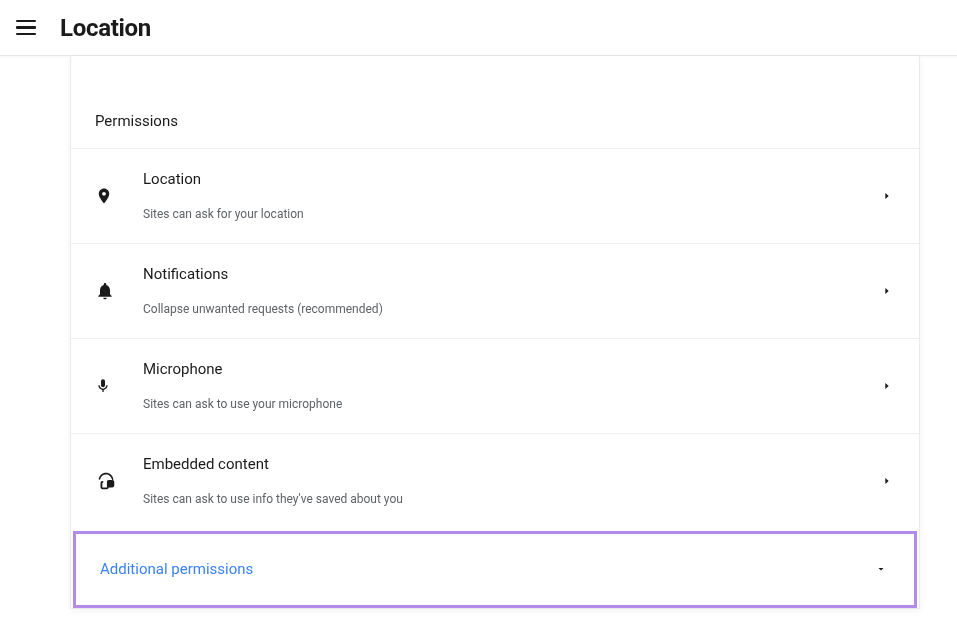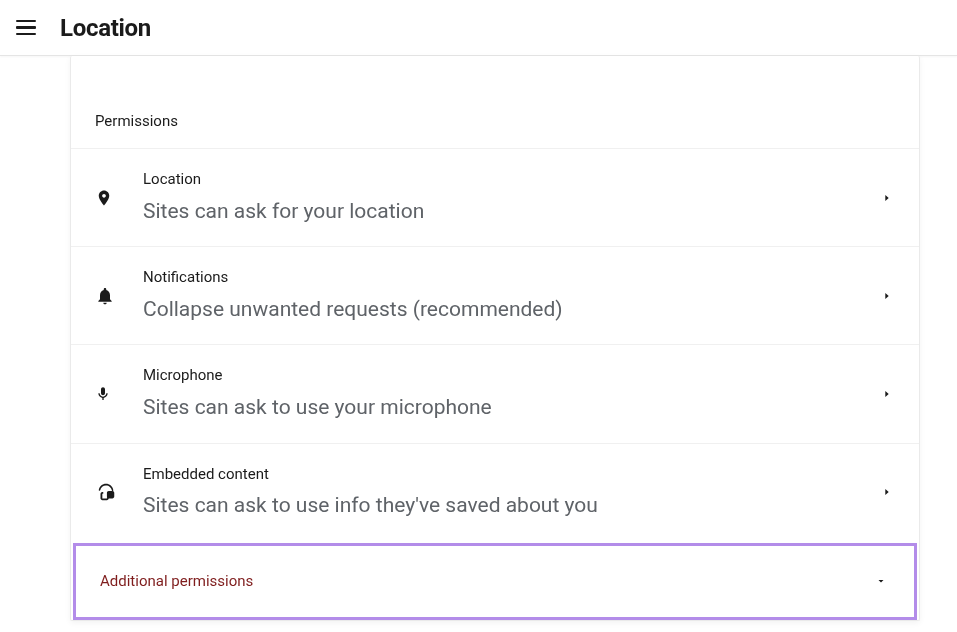--- a/index.html
+++ b/index.html
@@ -88,24 +88,24 @@
     .row-text {
       flex: 1;
       margin-left: 20px;
     }
     .row-label {
       font-size: 15px;
       color: #1b1b1b;
       line-height: 1.45;
     }
     .row-desc {
-      font-size: 21px;
+      font-size: 12px;
       color: #5f6368;
       line-height: 1.45;
-      margin-top: 5px;
+      margin-top: 15px;
     }
     .row-caret {
       width: 16px;
       display: flex;
       align-items: center;
       justify-content: center;
       flex-shrink: 0;
       color: #1b1b1b;
     }
     .row-caret svg {
@@ -115,21 +115,21 @@
       display: flex;
       align-items: center;
       padding: 26px 24px 26px 24px;
       cursor: pointer;
       margin: 2px 2px 0 2px;
       border: 3px solid #b38ce9;
     }
     .additional-label {
       flex: 1;
       font-size: 15px;
-      color: #7f1d1d;
+      color: #3b82f6;
     }
     .chevron-down svg {
       fill: #1b1b1b;
     }
   </style>
 </head>
 <body>
 
 <div class="topbar">
   <div class="hamburger">

